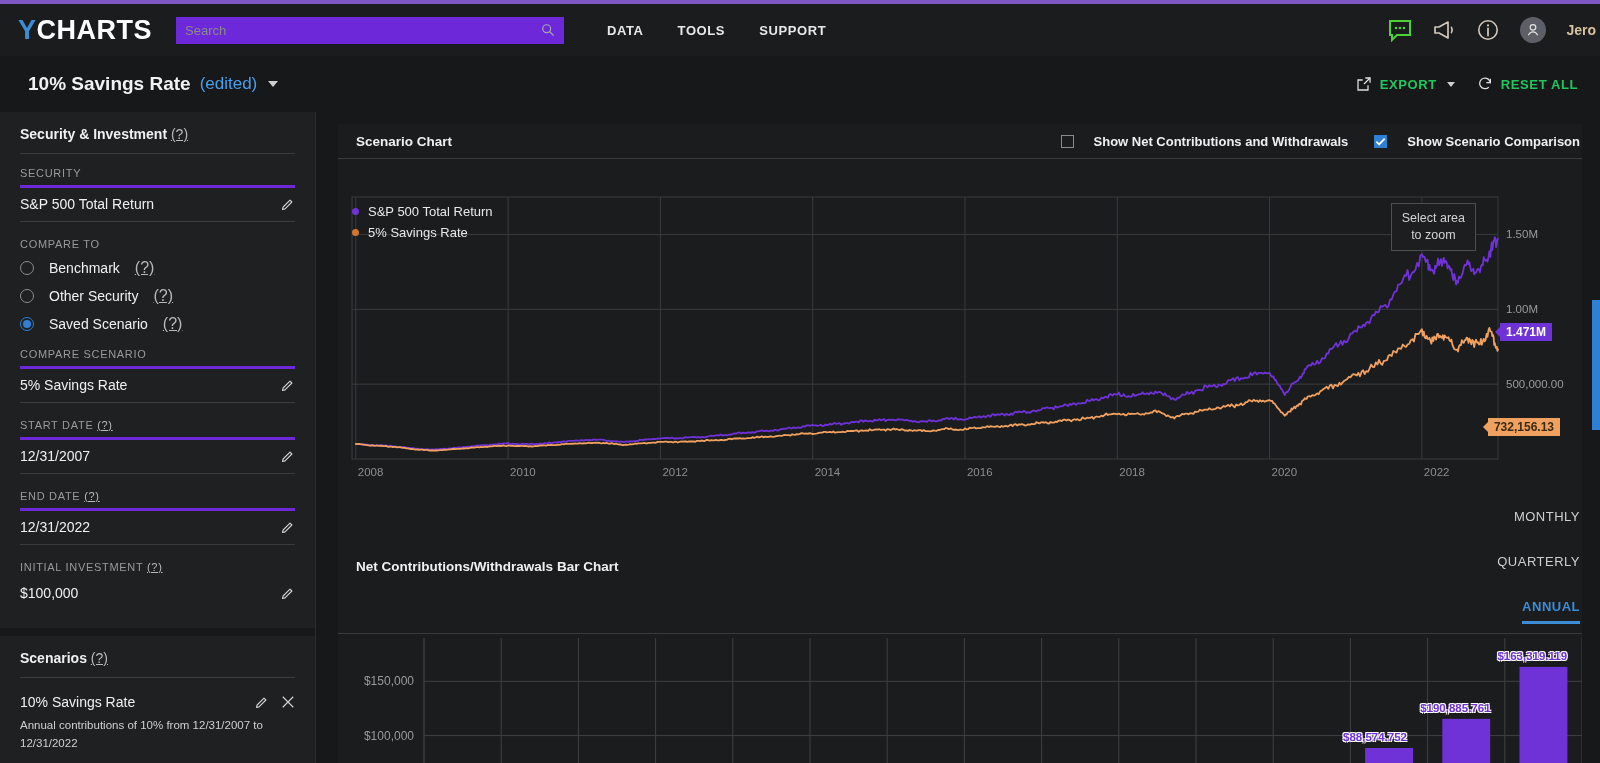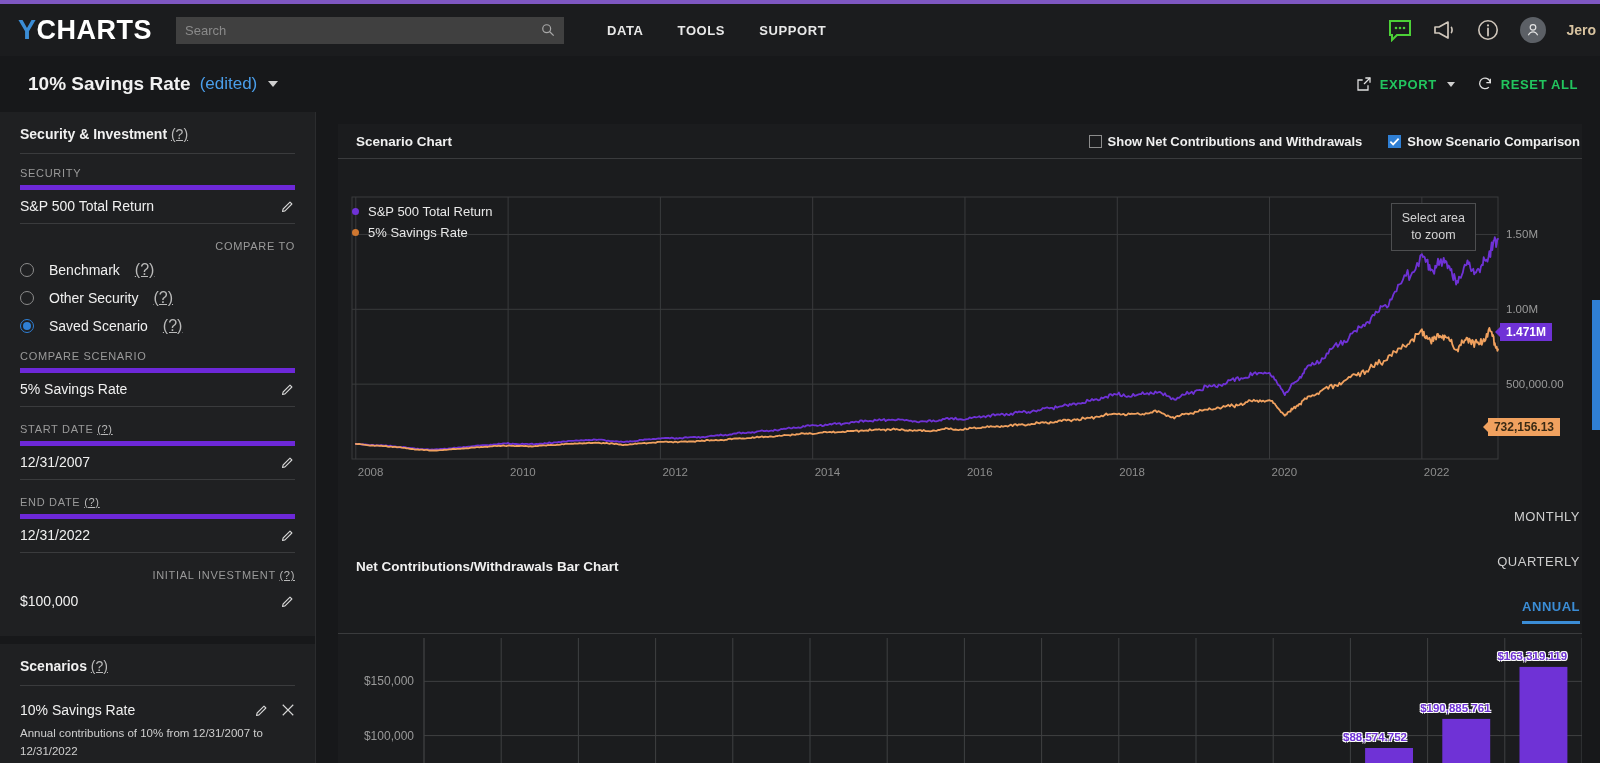--- a/index.html
+++ b/index.html
@@ -29,21 +29,21 @@
     margin-left: 18px;
     font-size: 27px; font-weight: bold; letter-spacing: .5px;
     color: #ffffff; line-height: 1;
     display: flex; align-items: center;
   }
   .logo .y { color: #3b8dd6; }
   .search-wrap {
     position: relative;
     margin-left: 24px;
     width: 388px; height: 27px;
-    background: #404040;
+    background: #6d28d9;
     display: flex; align-items: center;
   }
   .search-wrap input {
     border: 0; background: transparent; outline: none;
     color: #cfcfcf; font-size: 13px;
     font-family: "Liberation Sans", sans-serif;
     padding: 0 30px 0 9px; width: 100%; height: 100%;
   }
   .search-wrap input::placeholder { color: #8a8a8a; }
   .search-icon {
@@ -99,62 +99,62 @@
   }
   .panel { background: #1f2022; padding: 14px 20px 18px 20px; }
   .panel + .panel { margin-top: 8px; }
   .panel-title {
     font-size: 14px; font-weight: bold; color: #f0f0f0;
     padding-bottom: 11px; border-bottom: 1px solid #3a3b3d; margin-bottom: 13px;
   }
   .help { color: #b9b9b9; font-weight: normal; text-decoration: underline; cursor: pointer; }
   .fieldlabel {
     font-size: 11px; color: #9a9a9a; letter-spacing: .7px;
-    padding-bottom: 6px; border-bottom: 5px solid #6d28d9; margin-bottom: 0;
+    padding-bottom: 6px; border-bottom: 3px solid #6d28d9; margin-bottom: 0;
   }
   .fieldvalue-row {
     display: flex; align-items: center; justify-content: space-between;
     padding: 8px 0 9px 0; border-bottom: 1px solid #3a3b3d;
   }
   .fieldvalue { font-size: 14px; color: #f0f0f0; }
   .pencil { width: 15px; height: 15px; cursor: pointer; flex: none; }
   .group-gap { height: 16px; }
   .radio-row { display: flex; align-items: center; gap: 15px; padding: 5px 0; cursor: pointer; }
   .radio {
     width: 14px; height: 14px; border-radius: 50%;
     border: 1px solid #8c8c8c; background: #1f2022; flex: none;
     display: flex; align-items: center; justify-content: center;
   }
   .radio.checked { border-color: #2f7fd4; }
   .radio.checked::after {
     content: ""; width: 8px; height: 8px; border-radius: 50%; background: #2f7fd4;
   }
   .radio-label { font-size: 14px; color: #f0f0f0; }
-  .compare-label { font-size: 11px; color: #9a9a9a; letter-spacing: .7px; margin-bottom: 4px; text-align: right; }
+  .compare-label { font-size: 11px; color: #9a9a9a; letter-spacing: .7px; margin-bottom: 4px; }
   .scenario-item-row {
     display: flex; align-items: center; justify-content: space-between; padding-top: 3px;
   }
   .scenario-name { font-size: 14px; color: #f0f0f0; }
   .scenario-actions { display: flex; align-items: center; gap: 12px; }
   .close-x { width: 14px; height: 14px; cursor: pointer; }
   .scenario-desc { font-size: 11.5px; color: #cfcfcf; line-height: 1.55; margin-top: 7px; }
 
   
   .main {
     position: absolute; top: 112px; left: 316px; width: 1284px; height: 651px;
     background: #17181a; overflow: hidden;
   }
   .card { background: #1b1c1e; margin: 12px 18px 0 22px; }
   .card-head {
     display: flex; align-items: center; justify-content: space-between;
     padding: 10px 2px 9px 2px; border-bottom: 1px solid #3a3b3d;
   }
   .card-title { font-size: 13.5px; font-weight: bold; color: #f0f0f0; margin-left: 16px; }
   .head-opts { display: flex; align-items: center; gap: 26px; }
-  .chk-row { display: flex; align-items: center; gap: 6px; cursor: pointer; }
+  .chk-row { display: flex; align-items: center; gap: 20px; cursor: pointer; }
   .chk {
     width: 13px; height: 13px; border: 1px solid #8c8c8c; background: transparent; flex: none;
   }
   .chk.checked {
     background: #2f7fd4; border-color: #2f7fd4;
     display: flex; align-items: center; justify-content: center;
   }
   .chk-label { font-size: 13px; font-weight: bold; color: #efefef; }
 
   

